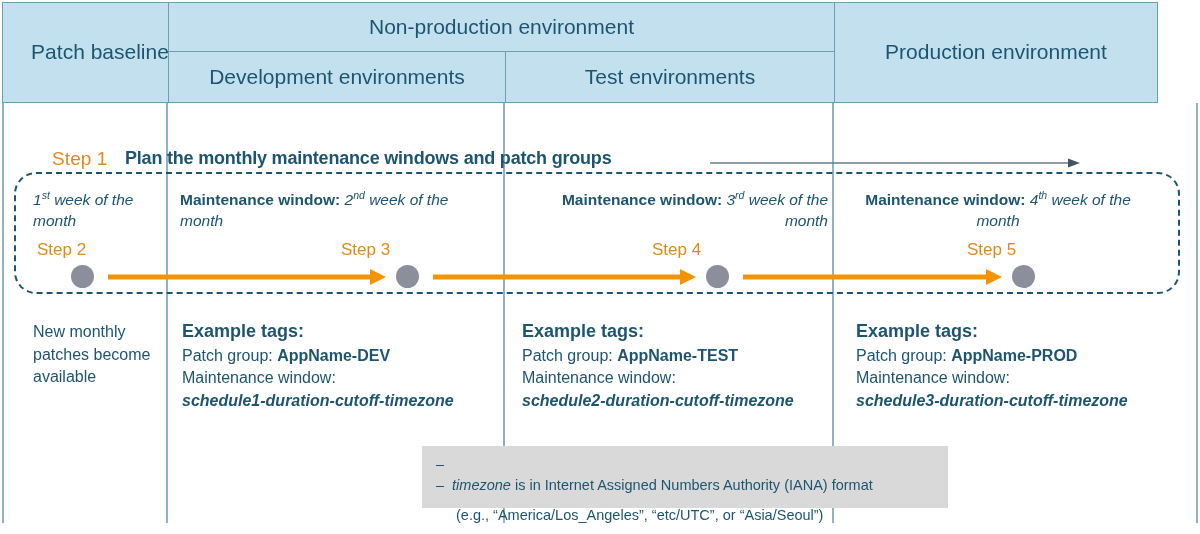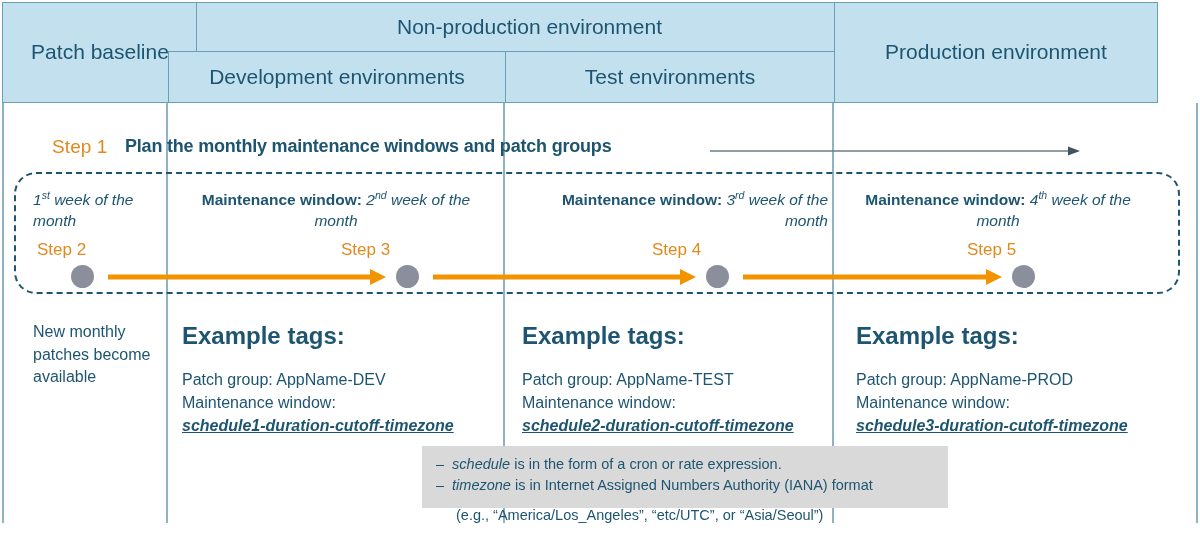--- a/index.html
+++ b/index.html
@@ -22,37 +22,37 @@
     border:1px solid #6a9fb5;
     display:flex; align-items:center; justify-content:center;
     text-align:center;
     color:#1d5571;
     font-size:21px;
     font-weight:400;
     line-height:1.15;
     padding:2px 6px;
   }
   .hdr-patch   { left:0;    top:0;   width:196px; height:101px; font-size:21px; }
-  .hdr-nonprod { left:166px; top:0;  width:667px; height:50px;margin-left:28px; }
+  .hdr-nonprod { left:166px; top:0;  width:667px; height:50px; }
   .hdr-dev     { left:166px; top:49px; width:338px; height:52px; }
   .hdr-test    { left:503px; top:49px; width:330px; height:52px; }
   .hdr-prod    { left:832px; top:0;  width:324px; height:101px; }
 
   
   .vrule {
     position:absolute; width:2px; background:#8db3c4; top:103px; height:420px;
   }
   .vrule.r1 { left:166px; }
   .vrule.r2 { left:503px; }
   .vrule.r3 { left:832px; }
   .vrule.edgeL { left:2px; width:2px; background:#8db3c4; }
   .vrule.edgeR { left:1196px; width:2px; background:#8db3c4; }
 
   
-  .step1-row { position:absolute; left:0; top:136px; width:1200px; height:32px;text-align:center; }
+  .step1-row { position:absolute; left:0; top:148px; width:1200px; height:32px;text-align:center; }
   .step1-label {
     position:absolute; left:52px; top:0;
     font-size:19px; color:#e08a1e; font-weight:400; letter-spacing:0.1px;
   }
   .step1-title {
     position:absolute; left:125px; top:0;
     font-size:18px; font-weight:700; color:#1d5571; letter-spacing:-0.2px;
   }
   .step1-arrow { position:absolute; left:710px; top:2px; width:370px; height:24px; }
 
@@ -63,21 +63,21 @@
     border-radius:22px;
   }
 
   
   .mw { position:absolute; font-size:15.5px; line-height:1.35; color:#1d5571; }
   .mw b { font-weight:700; }
   .mw i { font-style:italic; }
   .mw sup { font-size:0.68em; vertical-align:super; }
 
   .mw-1 { left:33px;  top:188px; width:128px; text-align:left; font-style:italic; }
-  .mw-2 { left:180px; top:188px; width:312px; text-align:center; }
+  .mw-2 { left:180px; top:188px; width:312px; text-align:left; }
   .mw-3 { left:518px; top:188px; width:310px; text-align:right; }
   .mw-4 { left:852px; top:188px; width:292px; text-align:center; }
 
   
   .circle {
     position:absolute; width:23px; height:23px; border-radius:50%;
     background:#8b8f9c;
   }
   .c2 { left:71px;  top:265px; }
   .c3 { left:396px; top:265px; }
@@ -96,24 +96,24 @@
   .oa1 { left:108px; top:267px; width:278px; }
   .oa2 { left:433px; top:267px; width:263px; }
   .oa3 { left:743px; top:267px; width:259px; }
 
   
   .newpatch {
     position:absolute; left:33px; top:321px; width:120px;
     font-size:16px; line-height:1.42; color:#1d5571;
   }
   .tagblock { position:absolute; top:319px; font-size:16px; color:#1d5571; line-height:1.42; }
-  .tagblock .ttl { font-weight:700; font-size:24px; display:block; margin-bottom:16px; }
+  .tagblock .ttl { font-weight:700; font-size:18px; display:block; margin-bottom:0; }
   .tagblock .ln  { display:block; }
-  .tagblock .ln b { font-weight:400; }
-  .tagblock .sched { font-weight:700; font-style:italic; display:block;text-decoration:underline; }
+  .tagblock .ln b { font-weight:700; }
+  .tagblock .sched { font-weight:700; font-style:italic; display:block; }
   .tb-dev  { left:182px; }
   .tb-test { left:522px; }
   .tb-prod { left:856px; }
 
   
   .footnote {
     position:absolute; left:422px; top:446px; width:526px; height:62px;
     background:#d9d9d9;
     padding:8px 12px 8px 14px;
     font-size:14.5px; line-height:1.45; color:#1d5571;
@@ -211,21 +211,20 @@
   <div class="tagblock tb-prod">
     <span class="ttl">Example tags:</span>
     <span class="ln"><span>Patch group: </span><b>AppName-PROD</b></span>
     <span class="ln">Maintenance window:</span>
     <span class="sched">schedule3-duration-cutoff-timezone</span>
   </div>
 
   <div class="footnote">
     <div class="fn-row">
       <span class="dash">–</span>
-      <span><i>schedule</i><span> is in the form of a cron or rate expression.</span></span>
     </div>
     <div class="fn-row">
       <span class="dash">–</span>
       <span><i>timezone</i><span> is in Internet Assigned Numbers Authority (IANA) format</span></span>
     </div>
     <span class="fn-sub">(e.g., “America/Los_Angeles”,  “etc/UTC”, or “Asia/Seoul”)</span>
   </div>
 
 </div>
 

